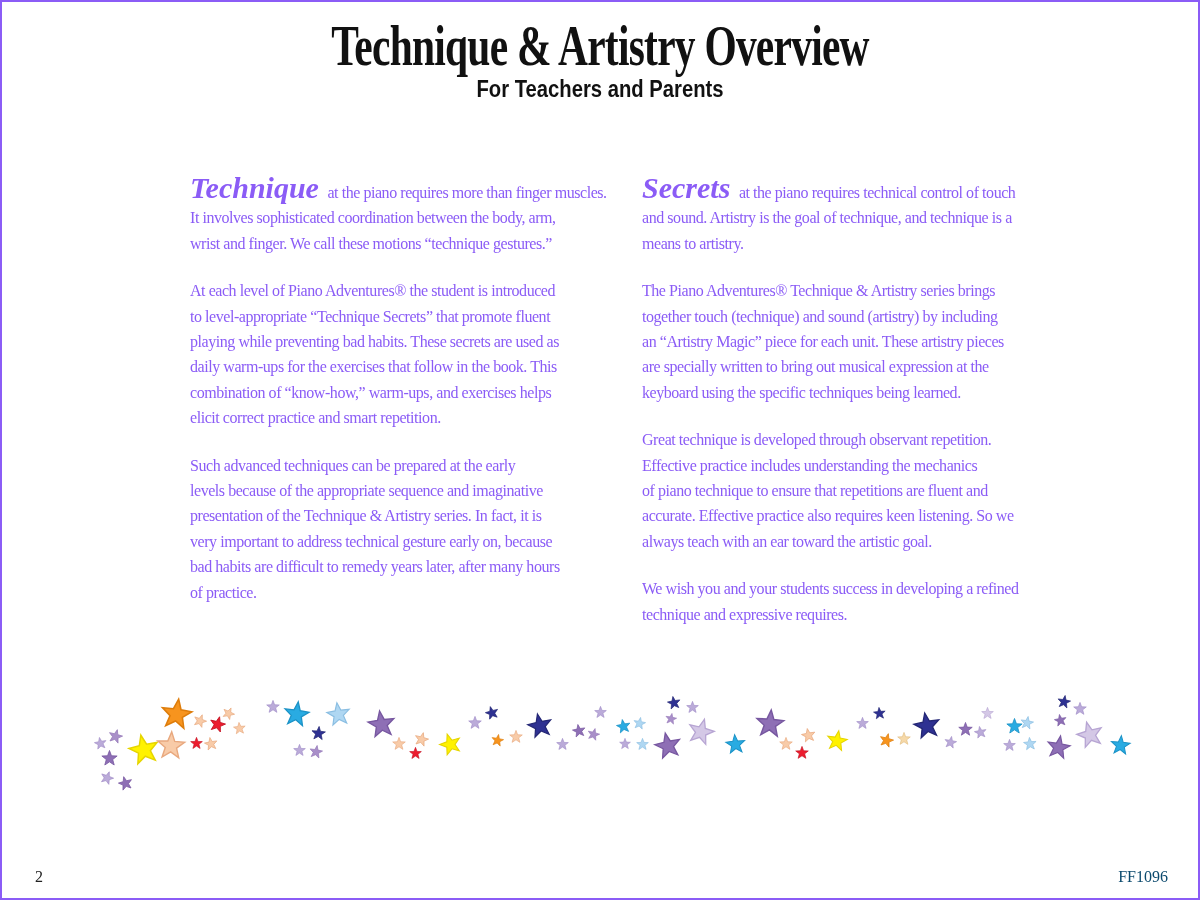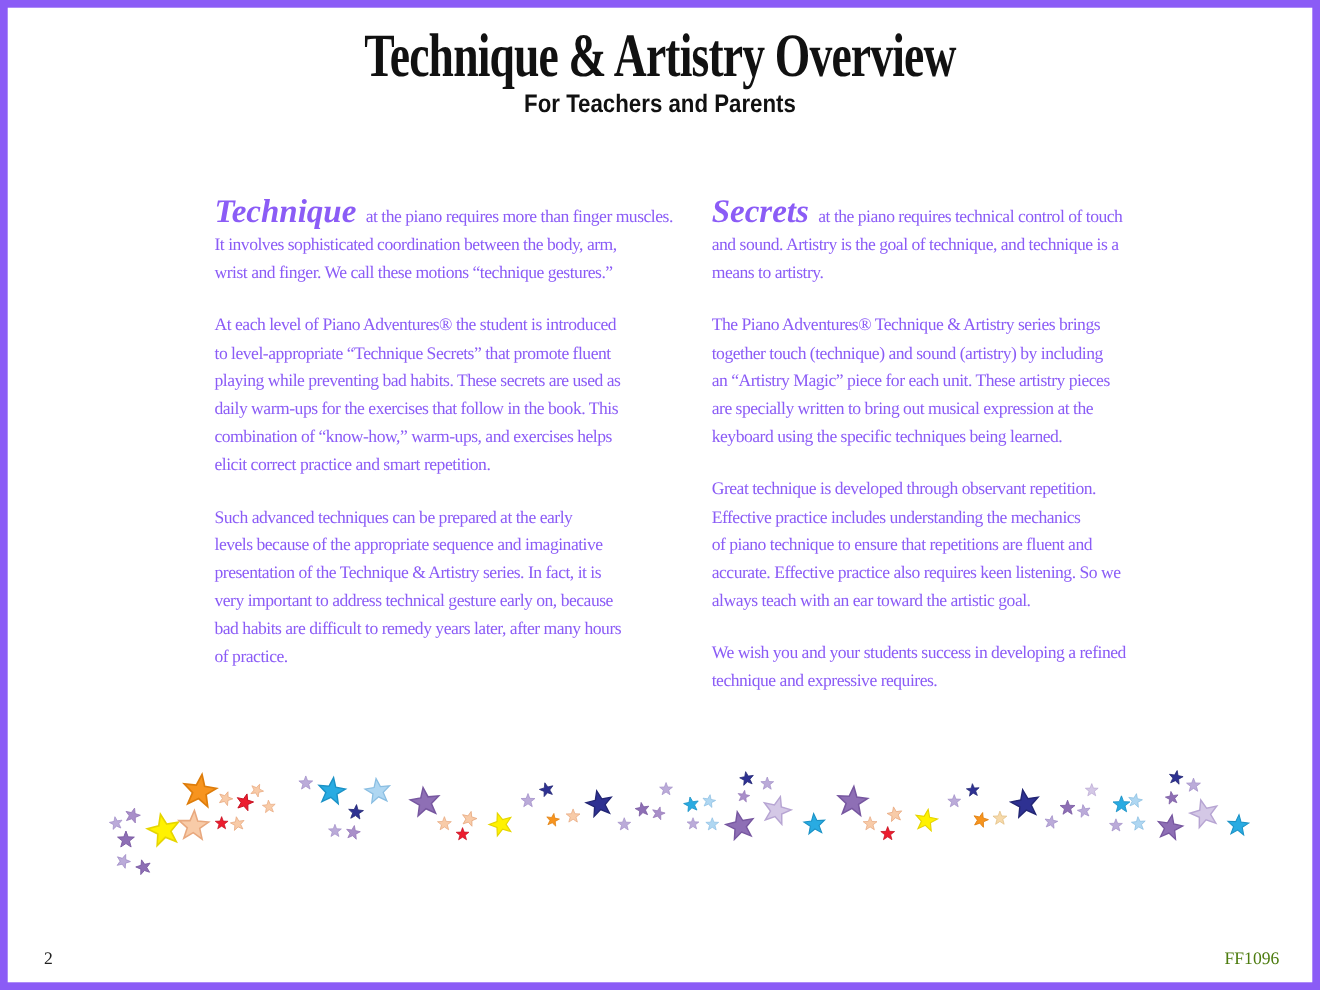--- a/index.html
+++ b/index.html
@@ -1,21 +1,21 @@
 <!DOCTYPE html>
 <html><head>
 <meta charset="utf-8">
 <style>
   html,body{margin:0;padding:0;background:#e8e8e8;}
   .page{
     position:relative;
     width:1200px;height:900px;
     margin:0 auto;
     background:#ffffff;
-    border:7px solid #8b5cf6;
+    border:2px solid #8b5cf6;
     box-sizing:border-box;
     font-family:"Liberation Serif", serif;
     color:#1a1a1a;
     overflow:hidden;
     text-decoration:underline;
   }
   .title{
     position:absolute;top:12px;left:0;width:100%;
     text-align:center;
     font-family:"Liberation Serif", serif;
@@ -64,21 +64,21 @@
     padding-right:5px;
   }
   .star-band{position:absolute;inset:0;pointer-events:none;}
   .star{position:absolute;overflow:visible;}
   .footer-left{
     position:absolute;left:33px;bottom:12px;
     font-size:16px;color:#222;
   }
   .footer-right{
     position:absolute;right:30px;bottom:12px;
-    font-size:16px;color:#4d7c0f;
+    font-size:16px;color:#0c4a6e;
   }
 </style>
 </head>
 <body>
 
 <div class="page">
 
   <h1 class="title">Technique &amp; Artistry Overview</h1>
   <h2 class="subtitle">For Teachers and Parents</h2>
 

